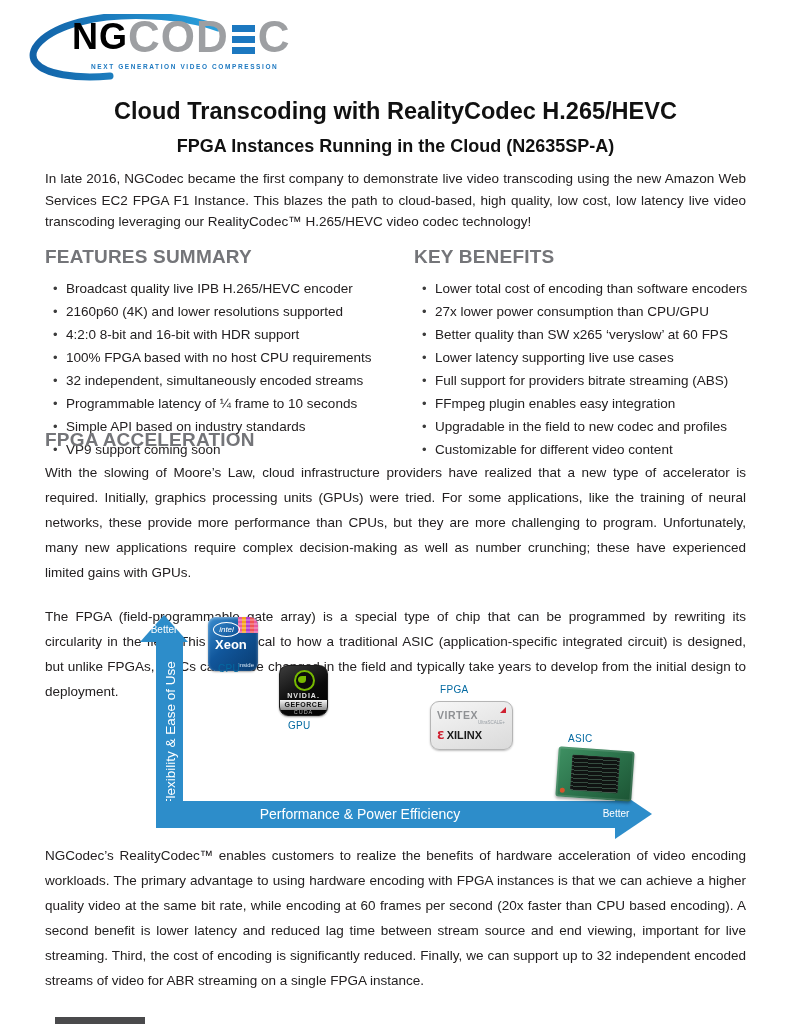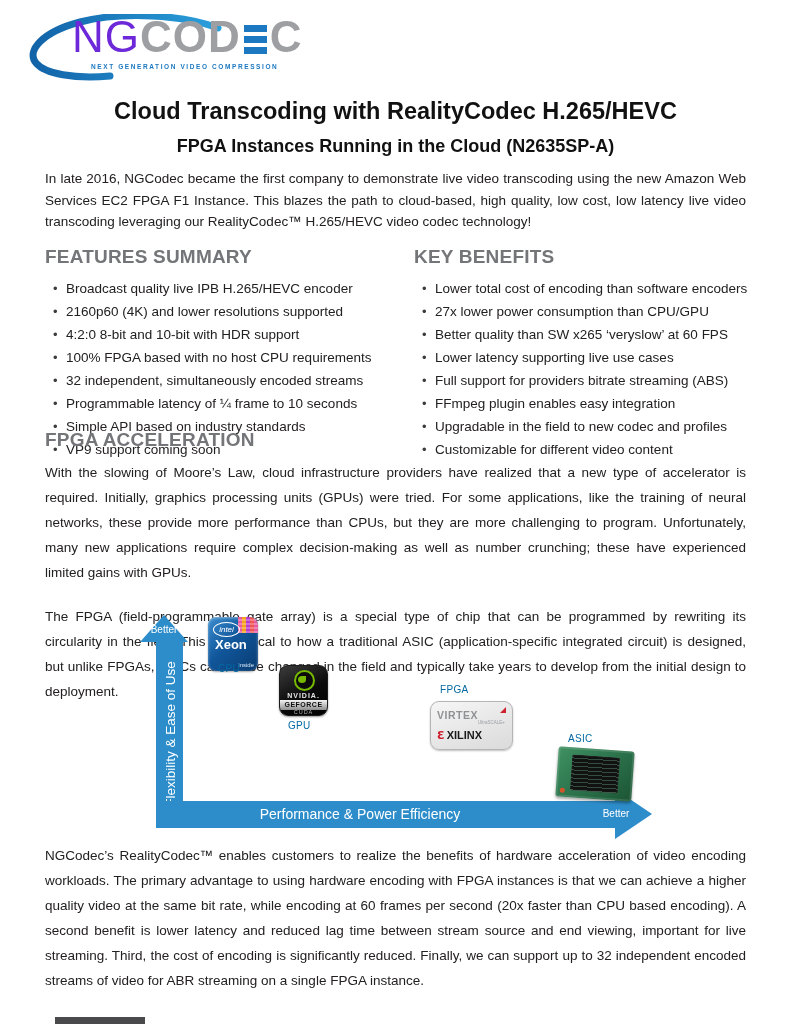--- a/index.html
+++ b/index.html
@@ -5,21 +5,21 @@
   html,body { margin:0; padding:0; background:#e9e9e9; }
   .page {
     position:relative; width:791px; height:1024px; margin:0 auto;
     background:#ffffff; overflow:hidden;
     font-family:"Liberation Sans", sans-serif; color:#232021;
   }
   
   .logo { position:absolute; left:28px; top:14px; width:236px; height:70px; }
   .logo svg { position:absolute; left:0; top:0; }
   .logo-row { position:absolute; left:44px; top:0; display:flex; align-items:flex-start; }
-  .logo-ng  { font-size:44px; line-height:46px; font-weight:normal; letter-spacing:1px; color:#6d28d9; }
+  .logo-ng  { font-size:36px; line-height:46px; font-weight:bold; letter-spacing:1px; color:#000000; }
   .logo-cod { font-size:44px; line-height:46px; font-weight:bold; letter-spacing:1px; color:#9d9fa2; }
   .e-bars { display:flex; flex-direction:column; gap:4px; margin:11px 3px 0 3px; }
   .e-bars i { display:block; width:23px; height:7px; background:#1c78c0; }
   .logo-tagline { position:absolute; left:63px; top:49px; font-size:6.5px; font-weight:bold;
     letter-spacing:1.6px; color:#1c78c0; white-space:nowrap; }
   
   .title { position:absolute; left:45px; top:98px; width:701px; text-align:center;
     font-size:23.5px; font-weight:bold; color:#111; margin:0; }
   .subtitle { position:absolute; left:45px; top:136px; width:701px; text-align:center;
     font-size:18px; font-weight:bold; color:#111; margin:0; }
@@ -137,21 +137,21 @@
 
   <h1 class="title">Cloud Transcoding with RealityCodec H.265/HEVC</h1>
   <h2 class="subtitle">FPGA Instances Running in the Cloud (N2635SP-A)</h2>
   <p class="intro">In late 2016, NGCodec became the first company to demonstrate live video transcoding using the new Amazon Web Services EC2 FPGA F1 Instance. This blazes the path to cloud-based, high quality, low cost, low latency live video transcoding leveraging our RealityCodec™ H.265/HEVC video codec technology!</p>
 
   <section class="col features">
     <h3 class="sec">FEATURES SUMMARY</h3>
     <ul>
       <li>Broadcast quality live IPB H.265/HEVC encoder</li>
       <li>2160p60 (4K) and lower resolutions supported</li>
-      <li>4:2:0 8-bit and 10-bit with HDR support</li>
+      <li>4:2:0 8-bit and 16-bit with HDR support</li>
       <li>100% FPGA based with no host CPU requirements</li>
       <li>32 independent, simultaneously encoded streams</li>
       <li>Programmable latency of ¼ frame to 10 seconds</li>
       <li>Simple API based on industry standards</li>
       <li>VP9 support coming soon</li>
     </ul>
   </section>
 
   <section class="col benefits">
     <h3 class="sec">KEY BENEFITS</h3>

